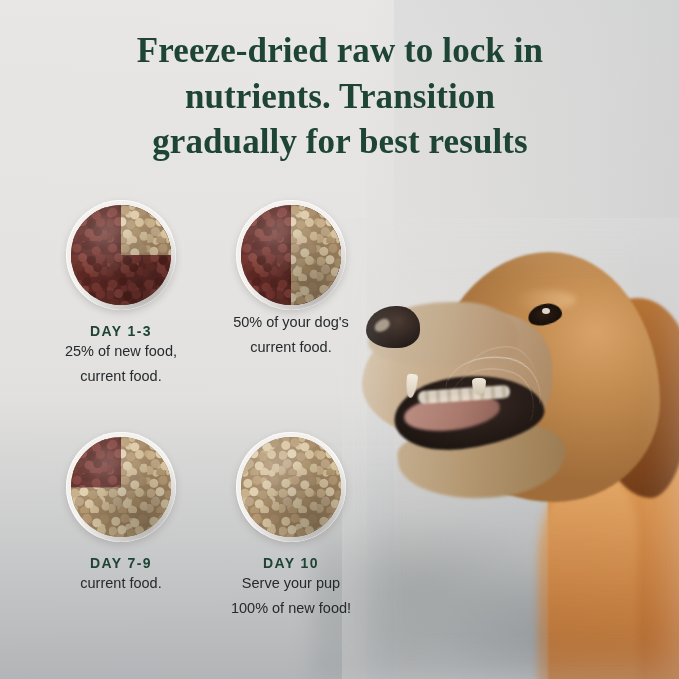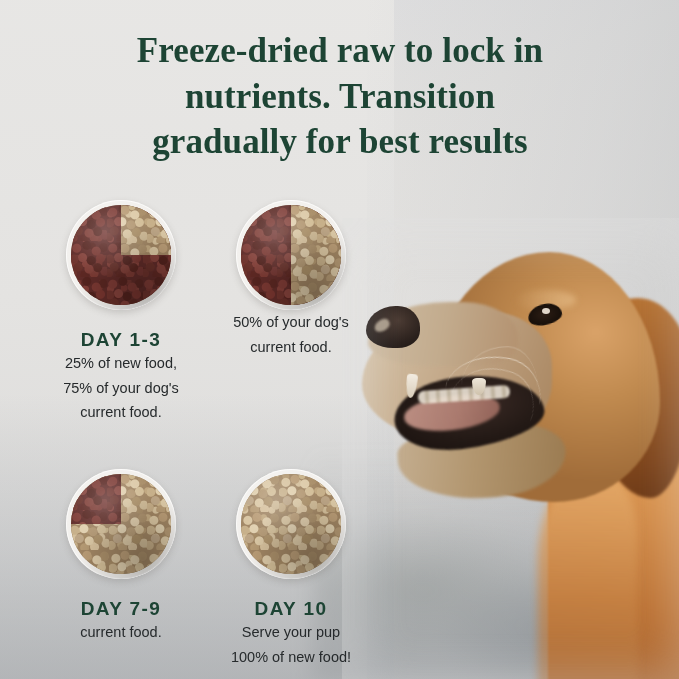--- a/index.html
+++ b/index.html
@@ -348,22 +348,22 @@
   }
 
   
   .mask { position: absolute; inset: 0; }
   .mask-q-tr { clip-path: polygon(50% 50%, 50% 0, 100% 0, 100% 50%); }
   .mask-half-r { clip-path: polygon(50% 0, 100% 0, 100% 100%, 50% 100%); }
   .mask-q-tl { clip-path: polygon(0 0, 50% 0, 50% 50%, 0 50%); }
   .mask-full { clip-path: none; }
 
   .day-label {
-    margin-top: 19px;
-    font-size: 19px;
+    margin-top: 13px;
+    font-size: 14px;
     font-weight: bold;
     letter-spacing: 1.4px;
     color: #1d4434;
   }
   .step-desc {
     font-size: 14.5px;
     line-height: 1.70;
     color: #262a2c;
   }
   .row-gap { height: 44px; }
@@ -422,21 +422,20 @@
               <div class="mask mask-q-tr">
                 <div class="kibble new"></div>
               </div>
             </div>
             <div class="bowl-shade"></div>
           </div>
         </div>
         <div class="day-label">DAY 1-3</div>
         <div class="step-desc">
           <div>25% of new food,</div>
-          <div>75% of your dog's</div>
           <div>current food.</div>
         </div>
       </div>
 
       <div class="step">
         <div class="bowl-wrap">
           <div class="bowl">
             <div class="bowl-inner">
               <div class="kibble current mask-full"></div>
               <div class="mask mask-half-r">

